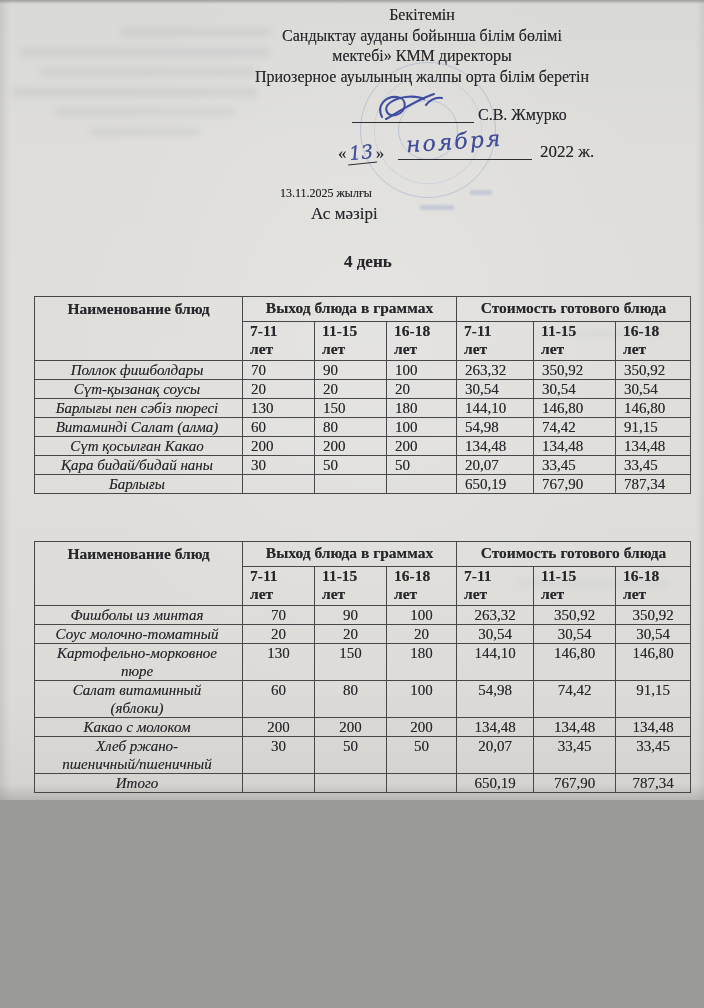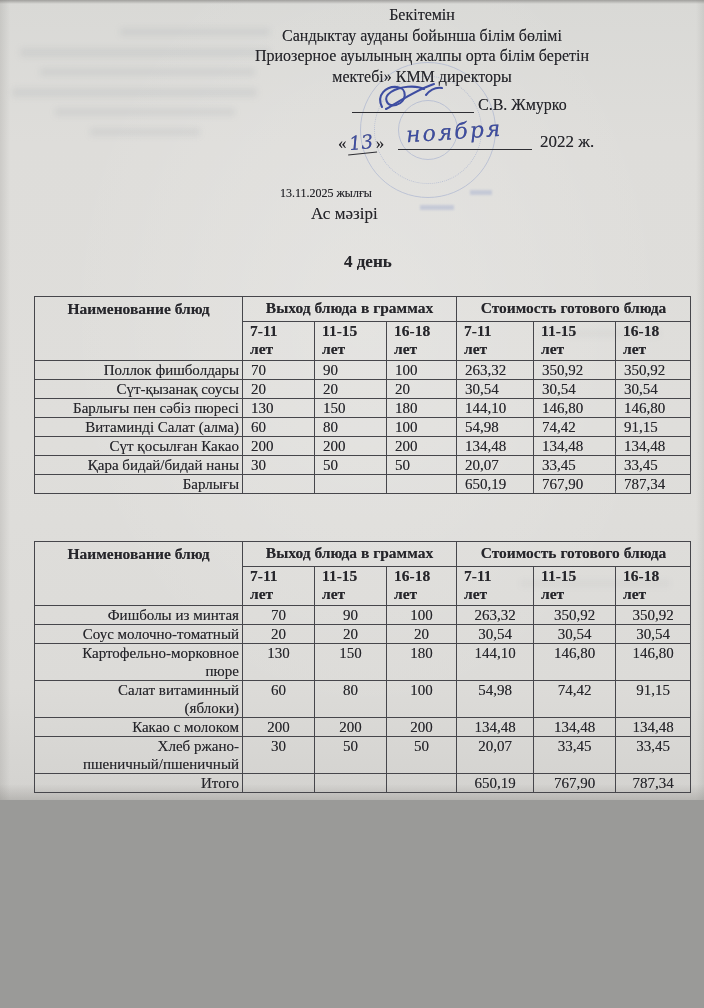--- a/index.html
+++ b/index.html
@@ -25,21 +25,21 @@
   .edge-right { position:absolute; right:0; top:0; width:8px; height:100%;
     background:linear-gradient(270deg, rgba(120,118,114,0.14), rgba(120,118,114,0)); }
 
   
   .bleed { position:absolute; pointer-events:none; background:rgba(110,116,128,0.10);
     filter:blur(3px); border-radius:3px; }
 
   
   .approval { position:absolute; left:142px; top:5px; width:560px; text-align:center;
     font-size:16px; line-height:20.5px; }
-  .sig-row { position:relative; height:27px; margin-top:8px; text-align:right; }
+  .sig-row { position:relative; height:27px; margin-top:18px; text-align:right; }
   .u-line { position:absolute; border-bottom:1.3px solid #2e2e33; }
   .sig-row .u-line { left:210px; top:0; width:122px; height:18px; }
   .sig-row .sig-name { position:absolute; left:336px; top:0; }
   .sig-row svg { position:absolute; left:228px; top:-16px; }
 
   .date-row { position:relative; height:40px; margin-top:6px; text-align:left; font-size:17px; }
   .date-row .dq-group { position:absolute; left:196px; top:4px; }
   .date-row .day-hw { display:inline-block; border-bottom:1.3px solid #2e2e33; padding:0 3px 0 2px; }
   .date-row .month-line { position:absolute; left:256px; top:4px; width:134px; height:18px;
     border-bottom:1.3px solid #2e2e33; }
@@ -72,21 +72,21 @@
   table.menu { position:absolute; left:34px; width:656px; border-collapse:collapse;
     table-layout:fixed; font-size:15px; }
   #table-0 { top:296px; } #table-1 { top:541px; }
   table.menu th, table.menu td { border:1px solid #46464b; padding:0 3px; line-height:18px;
     vertical-align:top; text-shadow:0 0 0.6px rgba(38,38,43,0.5); overflow:hidden; }
   table.menu thead tr.gr th { height:25px; font-size:15.5px; text-align:center; line-height:22px; }
   table.menu thead tr.gr th.namehead { line-height:24px; }
   table.menu thead tr.ages th { height:39px; text-align:left; padding-left:7px;
     white-space:pre-line; font-size:15.5px; }
   table.menu tbody td { height:19px; }
-  table.menu tbody td.name { text-align:right; padding-left:0; white-space:pre-line; }
+  table.menu tbody td.name { text-align:center; padding-left:0; white-space:pre-line;font-style:italic; }
   table.menu.v-left  tbody td.val { text-align:left; padding-left:8px; }
   table.menu.v-center tbody td.val { text-align:center; }
   table.menu thead tr.gr th { border-top:1.6px solid #46464b; }
 
   
   .footer-role { position:absolute; left:196px; top:843px; font-size:11px; }
   .footer-name { position:absolute; left:407px; top:843px; font-size:17px; }
   .footer-sig  { position:absolute; left:314px; top:816px; }
 </style>
 </head>
@@ -112,22 +112,22 @@
     <div class="c1"></div>
       <div class="c2"></div>
       <div class="c3"></div>
   </div>
   <div class="stamp-frag" style="left:420px; top:205px; width:34px; height:5px;"></div>
   <div class="stamp-frag" style="left:470px; top:190px; width:22px; height:5px;"></div>
 
   <div class="approval txt">
     <div>Бекітемін</div>
     <div>Сандыктау ауданы бойынша білім бөлімі</div>
+    <div>мектебі»  КММ директоры</div>
     <div>Приозерное ауылының жалпы орта білім беретін</div>
-    <div>мектебі»  КММ директоры</div>
 
     <div class="sig-row">
       <span class="u-line"></span>
       <svg width="86" height="38" viewBox="0 0 86 38">
         <g fill="none" stroke="#3e4da1" stroke-width="2.1" stroke-linecap="round">
           <path d="M12,28 C6,16 16,7 27,8 C38,9 37,23 26,26 C17,28 12,19 21,13 C30,7 46,6 54,10"></path>
           <path d="M16,30 C30,22 48,10 64,5"></path>
           <path d="M56,16 C60,11 66,8 72,9"></path>
         </g>
       </svg>

